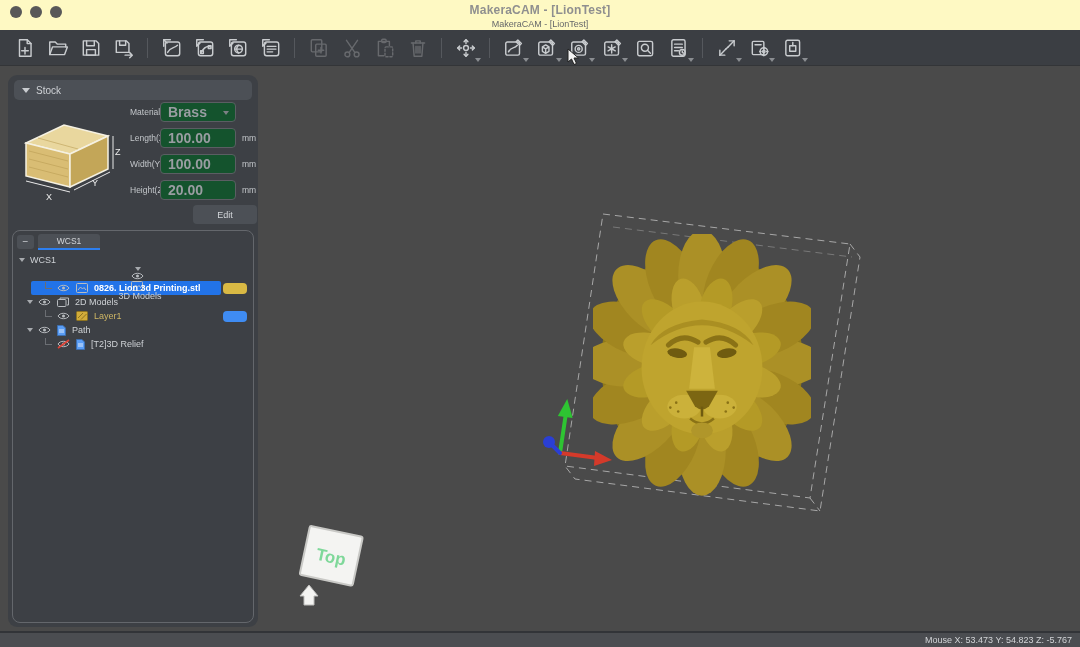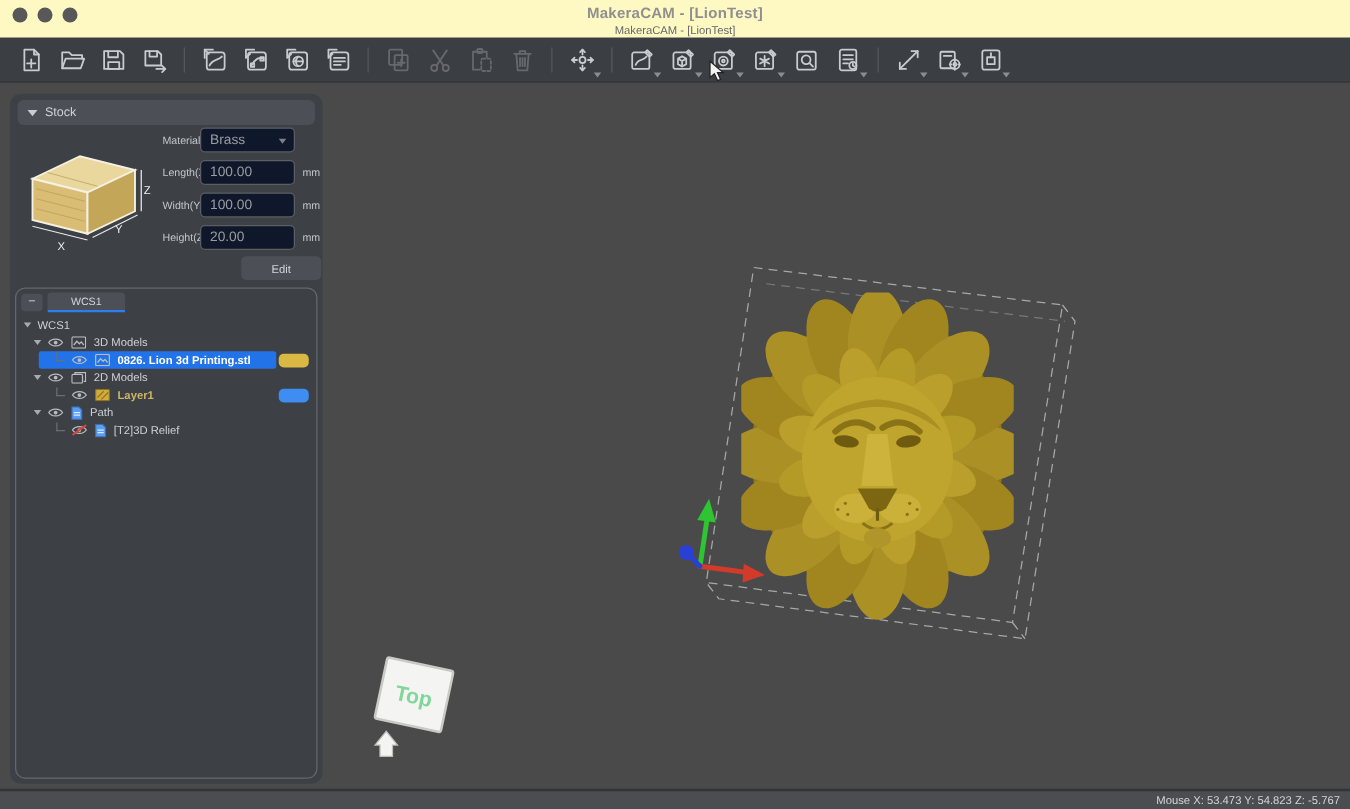--- a/index.html
+++ b/index.html
@@ -36,22 +36,22 @@
   #panel { position:absolute; left:8px; top:8px; width:250px; height:552px;
     background:#3d4045; border-radius:9px; z-index:10; }
   #stock-header { position:absolute; left:6px; top:5px; width:238px; height:20px; background:#4c5056;
     border-radius:5px; display:flex; align-items:center; padding:0 8px; gap:6px; }
   #stock-header .chev { width:0; height:0; border-left:4px solid transparent; border-right:4px solid transparent;
     border-top:5px solid #c9ccd0; }
   #stock-header .lbl { font-size:10px; color:#ced1d5; }
   #stock-img { position:absolute; left:8px; top:36px; }
   .srow { position:absolute; left:0; width:250px; height:20px; }
   .srow .flabel { position:absolute; left:122px; top:5px; font-size:8.5px; color:#c3c6ca; }
-  .srow .fbox { position:absolute; left:152px; top:0; width:76px; height:20px; background:#0f172a;
-    border:1px solid #5b5e63; border-radius:4px; color:#9a9da2; font-size:11px; line-height:18px; padding:0 7px; }
+  .srow .fbox { position:absolute; left:152px; top:0; width:76px; height:20px; background:#14532d;
+    border:1px solid #5b5e63; border-radius:4px; color:#9a9da2; font-size:14px; line-height:18px; padding:0 7px;font-weight:bold; }
   .srow .funit { position:absolute; left:234px; top:5px; font-size:8.5px; color:#c3c6ca;text-align:right; }
   .srow .fchev { position:absolute; right:6px; top:8px; width:0; height:0;
     border-left:3.5px solid transparent; border-right:3.5px solid transparent; border-top:4px solid #7d8085; }
   #edit-btn { position:absolute; left:185px; top:130px; width:64px; height:19px; background:#4c5056;
     border:none; border-radius:4px; color:#d3d6da; font-size:9px; }
 
   
   #tree-box { position:absolute; left:4px; top:155px; width:242px; height:393px;
     border:1px solid #64676c; border-radius:8px; }
   #minus-btn { position:absolute; left:4px; top:4px; width:17px; height:14px; background:#4c5056;
@@ -460,70 +460,70 @@
     <button id="edit-btn">Edit</button>
 
     <div id="tree-box">
       <button id="minus-btn">−</button>
       <div id="wcs-tab">WCS1</div>
       <div id="tree">
           <div class="trow" style="padding-left: 6px;">
             <span class="exp"></span>
             <span class="tlabel">WCS1</span>
           </div>
+          <div class="trow" style="padding-left: 14px; flex-direction: column;">
+            <span class="exp"></span>
+            <span class="eye">
+              <svg width="13" height="10" viewBox="0 0 13 10">
+                <path d="M1 5c2.2-3.6 8.8-3.6 11 0c-2.2 3.6-8.8 3.6-11 0z" fill="none" stroke="#b9bcc0" stroke-width="1"></path>
+                <circle cx="6.5" cy="5" r="1.5" fill="#b9bcc0"></circle>
+              </svg>
+            </span>
+            <span class="ticon">
+              <svg width="12" height="10" viewBox="0 0 12 10">
+                <rect x="0.5" y="0.5" width="11" height="9" rx="1" fill="none" stroke="#b9bcc0"></rect>
+                <path d="M2 7l2.5-3 2 2 1.5-1.5L10 7" fill="none" stroke="#b9bcc0"></path>
+              </svg>
+            </span>
+            <span class="tlabel">3D Models</span>
+          </div>
+          <div class="trow selected" style="padding-left: 32px;">
+            <span class="elbow"></span>
+            <span class="eye">
+              <svg width="13" height="10" viewBox="0 0 13 10">
+                <path d="M1 5c2.2-3.6 8.8-3.6 11 0c-2.2 3.6-8.8 3.6-11 0z" fill="none" stroke="#b9bcc0" stroke-width="1"></path>
+                <circle cx="6.5" cy="5" r="1.5" fill="#b9bcc0"></circle>
+              </svg>
+            </span>
+            <span class="ticon">
+              <svg width="12" height="10" viewBox="0 0 12 10">
+                <rect x="0.5" y="0.5" width="11" height="9" rx="1" fill="none" stroke="#b9bcc0"></rect>
+                <path d="M2 7l2.5-3 2 2 1.5-1.5L10 7" fill="none" stroke="#b9bcc0"></path>
+              </svg>
+            </span>
+            <span class="tlabel">0826. Lion 3d Printing.stl</span>
+            <span class="swatch" style="background:#d9b944"></span>
+          </div>
           <div class="trow" style="padding-left: 14px;">
             <span class="exp"></span>
             <span class="eye">
               <svg width="13" height="10" viewBox="0 0 13 10">
                 <path d="M1 5c2.2-3.6 8.8-3.6 11 0c-2.2 3.6-8.8 3.6-11 0z" fill="none" stroke="#b9bcc0" stroke-width="1"></path>
                 <circle cx="6.5" cy="5" r="1.5" fill="#b9bcc0"></circle>
               </svg>
             </span>
             <span class="ticon">
               <svg width="12" height="10" viewBox="0 0 12 10">
-                <rect x="0.5" y="0.5" width="11" height="9" rx="1" fill="none" stroke="#b9bcc0"></rect>
-                <path d="M2 7l2.5-3 2 2 1.5-1.5L10 7" fill="none" stroke="#b9bcc0"></path>
-              </svg>
-            </span>
-            <span class="tlabel">3D Models</span>
-          </div>
-          <div class="trow selected" style="padding-left: 32px;">
-            <span class="elbow"></span>
-            <span class="eye">
-              <svg width="13" height="10" viewBox="0 0 13 10">
-                <path d="M1 5c2.2-3.6 8.8-3.6 11 0c-2.2 3.6-8.8 3.6-11 0z" fill="none" stroke="#b9bcc0" stroke-width="1"></path>
-                <circle cx="6.5" cy="5" r="1.5" fill="#b9bcc0"></circle>
-              </svg>
-            </span>
-            <span class="ticon">
-              <svg width="12" height="10" viewBox="0 0 12 10">
-                <rect x="0.5" y="0.5" width="11" height="9" rx="1" fill="none" stroke="#b9bcc0"></rect>
-                <path d="M2 7l2.5-3 2 2 1.5-1.5L10 7" fill="none" stroke="#b9bcc0"></path>
-              </svg>
-            </span>
-            <span class="tlabel">0826. Lion 3d Printing.stl</span>
-            <span class="swatch" style="background:#d9b944"></span>
-          </div>
-          <div class="trow" style="padding-left: 14px;">
-            <span class="exp"></span>
-            <span class="eye">
-              <svg width="13" height="10" viewBox="0 0 13 10">
-                <path d="M1 5c2.2-3.6 8.8-3.6 11 0c-2.2 3.6-8.8 3.6-11 0z" fill="none" stroke="#b9bcc0" stroke-width="1"></path>
-                <circle cx="6.5" cy="5" r="1.5" fill="#b9bcc0"></circle>
-              </svg>
-            </span>
-            <span class="ticon">
-              <svg width="12" height="10" viewBox="0 0 12 10">
                 <rect x="0.5" y="2.5" width="8.5" height="7" rx="1" fill="none" stroke="#b9bcc0"></rect>
                 <path d="M3 2.5V1h8.5v7H10" fill="none" stroke="#b9bcc0"></path>
               </svg>
             </span>
             <span class="tlabel">2D Models</span>
           </div>
-          <div class="trow" style="padding-left: 32px; font-weight: bold;">
+          <div class="trow" style="padding-left: 32px;">
             <span class="elbow"></span>
             <span class="eye">
               <svg width="13" height="10" viewBox="0 0 13 10">
                 <path d="M1 5c2.2-3.6 8.8-3.6 11 0c-2.2 3.6-8.8 3.6-11 0z" fill="none" stroke="#b9bcc0" stroke-width="1"></path>
                 <circle cx="6.5" cy="5" r="1.5" fill="#b9bcc0"></circle>
               </svg>
             </span>
             <span class="ticon">
               <svg width="12" height="10" viewBox="0 0 12 10">
                 <rect x="0.5" y="0.5" width="11" height="9" rx="1" fill="#d2ac3a" stroke="#8f7420"></rect>

